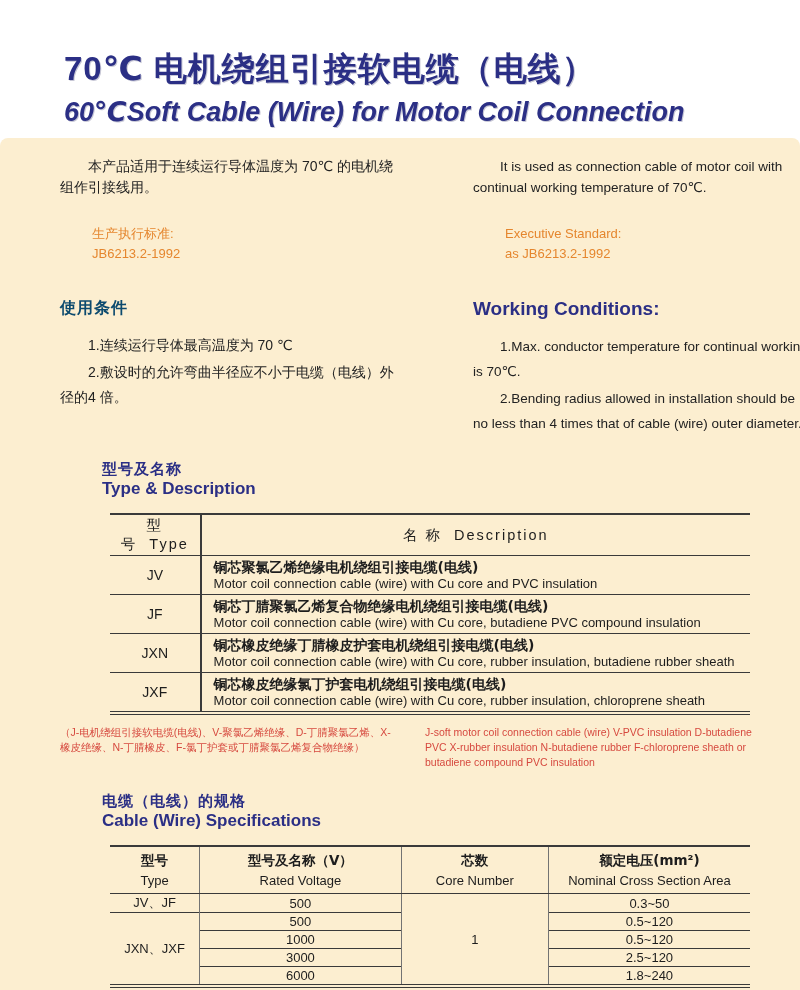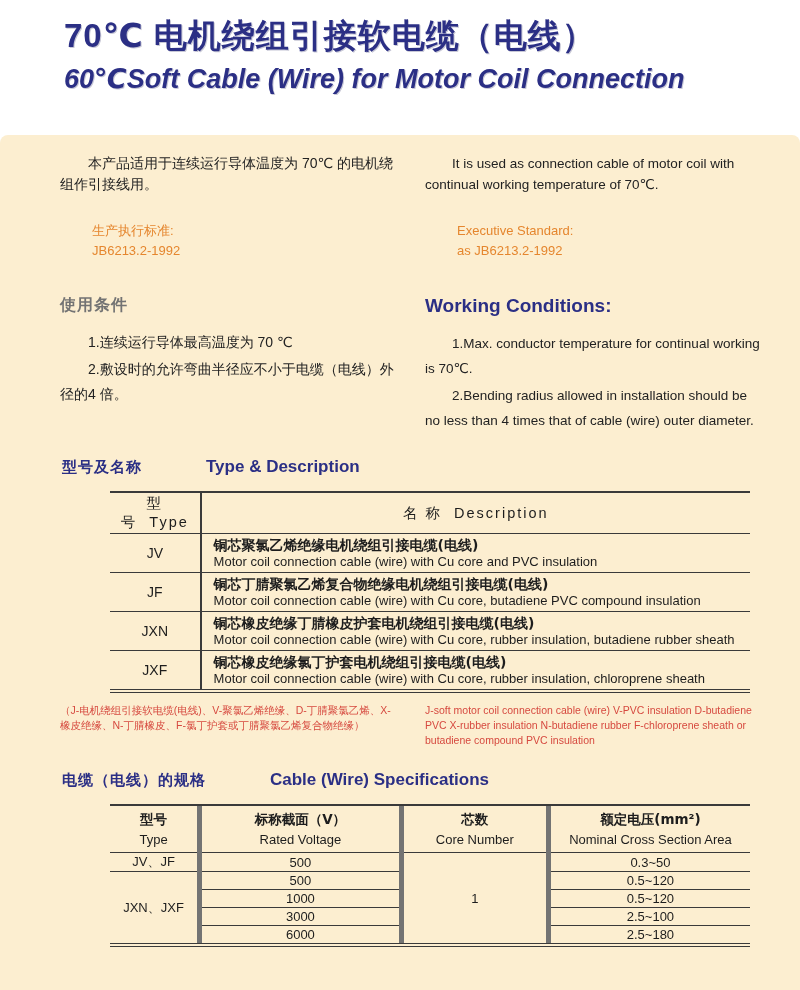--- a/index.html
+++ b/index.html
@@ -4,56 +4,56 @@
 <style>
   html,body{margin:0;padding:0;}
   body{
     width:800px;height:990px;background:#ffffff;
     font-family:"Liberation Sans","DejaVu Sans",sans-serif;
     color:#222;overflow:hidden;
   }
   .page{width:800px;height:990px;position:relative;}
 
   
-  .header{height:135px;background:#ffffff;padding-top:14px;box-sizing:border-box;}
+  .header{height:105px;background:#ffffff;padding-top:14px;box-sizing:border-box;margin-top:33px;}
   .title-cn{
     margin:0 0 4px 64px;font-size:33px;font-weight:bold;letter-spacing:1px;
     color:#2b2f85;text-shadow:1px 1px 0 #c8c8d6;
   }
   .title-en{
     margin:0 0 0 64px;font-size:27px;font-weight:bold;font-style:italic;
     color:#2b2f85;text-shadow:1px 1px 0 #c8c8d6;letter-spacing:0px;
   }
 
   
   .panel{
     background:#fceed0;height:885px;box-sizing:border-box;
     border-radius:8px 8px 0 0;padding:18px 40px 0 60px;
   }
-  .two-col{display:flex;}
+  .two-col{display:flex;gap:48px;}
   .col-l{width:340px;flex:none;}
   .col-r{width:335px;flex:none;margin-left:25px;}
 
   .intro{margin:0;font-size:14px;line-height:21px;text-indent:2em;color:#222;}
   .intro-en{font-size:13.5px;}
 
   .standard-row{margin-top:26px;}
   .standard{margin:0;font-size:13px;line-height:20px;color:#e5862e;padding-left:32px;}
   .standard .val{display:block;padding-left:0;}
 
   .cond-row{margin-top:34px;}
-  .cond-heading-cn{margin:0;font-size:16px;font-weight:bold;color:#737373;letter-spacing:1px;}
+  .cond-heading-cn{margin:0;font-size:16px;font-weight:bold;color:#0c4a6e;letter-spacing:1px;}
   .cond-heading-en{margin:0;font-size:19px;font-weight:bold;color:#2b2f85;}
   .cond-items{margin-top:14px;}
   .cond-items p{margin:2px 0;font-size:14px;line-height:25px;text-indent:2em;color:#222;}
   .cond-items-en p{font-size:13.5px;}
 
-  .section-heading{display:flex;align-items:baseline;margin:22px 0 0 2px;}
+  .section-heading{display:flex;align-items:baseline;margin:22px 0 0 2px;flex-direction:column;}
   .section-heading .cn{font-size:15px;font-weight:bold;color:#2b2f85;letter-spacing:1px;}
-  .section-heading .en{font-size:17px;font-weight:bold;color:#2b2f85;margin-left:64px;}
+  .section-heading .en{font-size:17px;font-weight:bold;color:#2b2f85;margin-left:40px;}
 
   
   .tbl-wrap{
     width:640px;margin:14px 0 0 50px;
     border-top:2px solid #3a3a3a;border-bottom:4px double #3a3a3a;
   }
   table{width:100%;border-collapse:collapse;table-layout:fixed;}
   td,th{padding:0;font-weight:normal;color:#1d1d1d;}
 
   
@@ -70,21 +70,21 @@
   .footnotes{display:flex;margin-top:10px;}
   .footnote{margin:0;font-size:10.5px;line-height:15px;color:#d6493f;}
   .fn-l{width:340px;flex:none;}
   .fn-r{width:335px;flex:none;margin-left:25px;}
 
   
   .t2 th{height:46px;vertical-align:middle;border-bottom:1px solid #3a3a3a;}
   .t2 .hcn{font-size:13.5px;font-weight:bold;font-family:"DejaVu Sans","Liberation Sans",sans-serif;display:block;}
   .t2 .hen{font-size:13px;display:block;margin-top:3px;}
   .t2 td{height:17px;font-size:13px;text-align:center;vertical-align:middle;border-top:1px solid #3a3a3a;}
-  .t2 .vdiv{border-right:5px solid #737373;}
+  .t2 .vdiv{border-right:1px solid #737373;}
   .t2 col.c1{width:14%;} .t2 col.c2{width:31.5%;} .t2 col.c3{width:23%;} .t2 col.c4{width:31.5%;}
 </style>
 </head>
 <body>
 
 <div class="page">
 
   <div class="header">
     <h1 class="title-cn">70℃ 电机绕组引接软电缆（电线）</h1>
     <h2 class="title-en">60℃Soft Cable (Wire) for Motor Coil Connection</h2>
@@ -199,21 +199,21 @@
             <col class="c3">
             <col class="c4">
           </colgroup>
         <tbody>
             <tr>
           <th class="vdiv">
             <span class="hcn">型号</span>
             <span class="hen">Type</span>
           </th>
           <th class="vdiv">
-            <span class="hcn">标称截面（V）</span>
+            <span class="hcn">型号及名称（V）</span>
             <span class="hen">Rated Voltage</span>
           </th>
           <th class="vdiv">
             <span class="hcn">芯数</span>
             <span class="hen">Core Number</span>
           </th>
           <th>
             <span class="hcn">额定电压(mm²)</span>
             <span class="hen">Nominal Cross Section Area</span>
           </th>
@@ -228,24 +228,24 @@
           <td class="vdiv" rowspan="4">JXN、JXF</td>
           <td class="vdiv">500</td>
           <td>0.5~120</td>
         </tr>
         <tr>
           <td class="vdiv">1000</td>
           <td>0.5~120</td>
         </tr>
         <tr>
           <td class="vdiv">3000</td>
-          <td>2.5~100</td>
+          <td>2.5~120</td>
         </tr>
         <tr>
           <td class="vdiv">6000</td>
-          <td>2.5~180</td>
+          <td>1.8~240</td>
         </tr>
       </tbody>
         </table>
     </div>
 
   </div>
 </div>
 
 </body></html>

